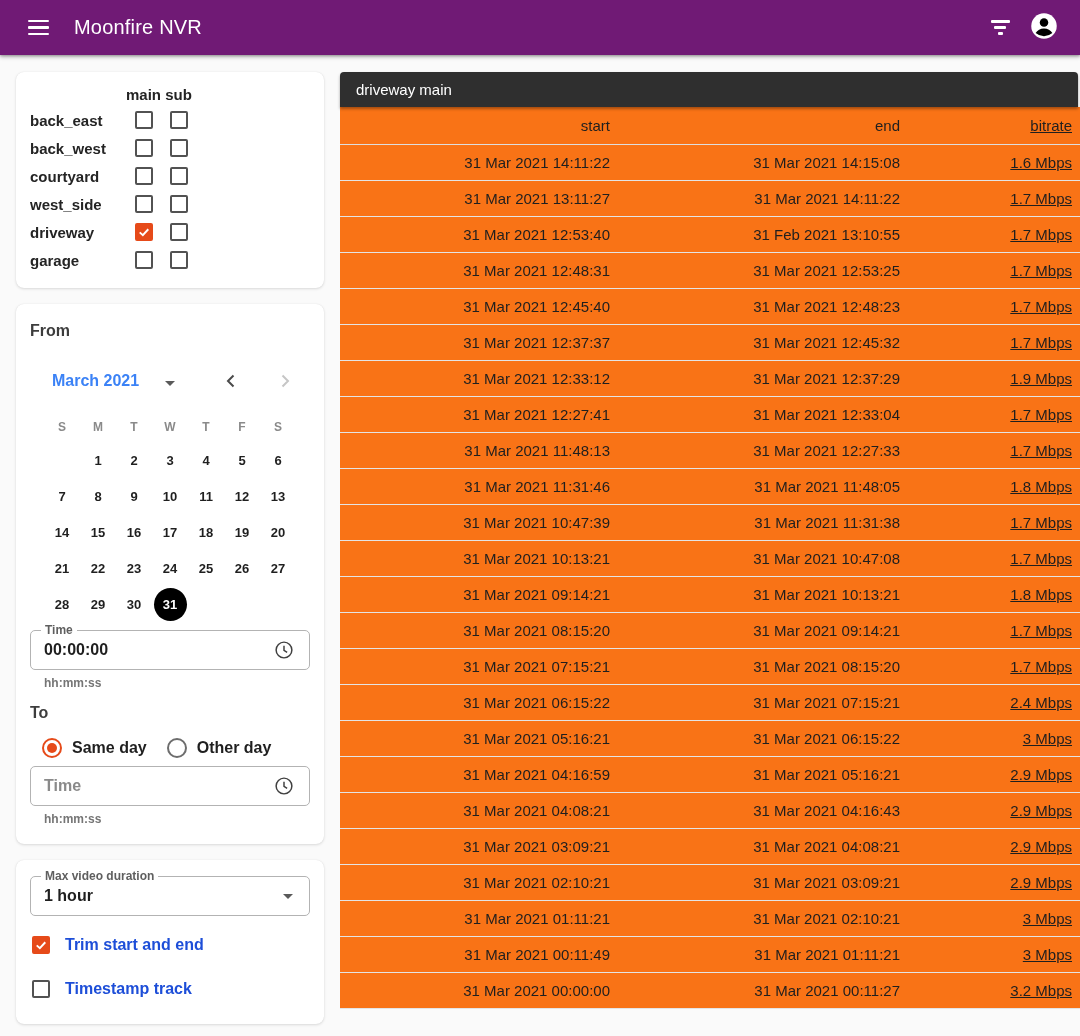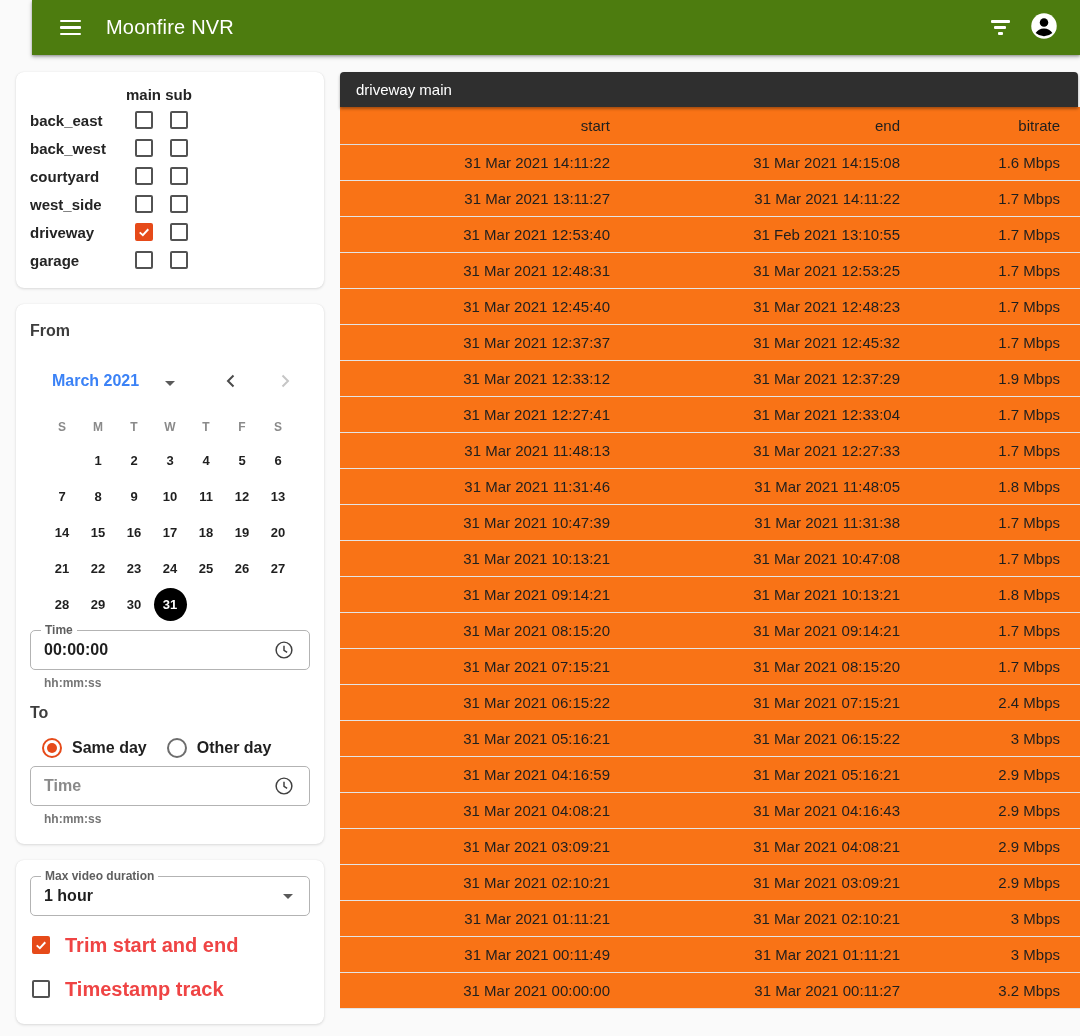--- a/index.html
+++ b/index.html
@@ -4,24 +4,24 @@
 <style>
   * { box-sizing: border-box; margin: 0; padding: 0; }
   html, body { width: 1080px; height: 1036px; overflow: hidden; }
   body {
     font-family: "Liberation Sans", sans-serif;
     background: #fafafa;
     color: #1f1f1f;
   }
   
   .appbar {
-    height: 55px; background: #4d7c0f; display: flex; align-items: center;
+    height: 55px; background: #701a75; display: flex; align-items: center;
     padding: 0 14px 0 16px;
     box-shadow: 0 2px 4px rgba(0,0,0,.28), 0 1px 2px rgba(0,0,0,.2);
-    position: relative; z-index: 5; margin-left: 32px;
+    position: relative; z-index: 5;
   }
   .iconbtn { width: 44px; height: 44px; display: flex; align-items: center; justify-content: center; cursor: pointer; background: none; border: none; }
   .hamburger { display: flex; flex-direction: column; gap: 4px; }
   .hamburger i { display: block; width: 21px; height: 2.6px; background: #fff; border-radius: 1px; }
   .appbar-title { color: #fff; font-size: 20px; font-weight: 500; margin-left: 14px; letter-spacing: .2px; }
   .appbar-spacer { flex: 1; }
   .filter-icon { display: flex; flex-direction: column; gap: 3.5px; align-items: center; }
   .filter-icon i { display: block; height: 2.4px; background: #fff; border-radius: 1px; }
   .filter-icon i:nth-child(1){ width: 19px; } .filter-icon i:nth-child(2){ width: 12px; } .filter-icon i:nth-child(3){ width: 5px; }
   
@@ -73,40 +73,40 @@
   .radio-row { display: flex; align-items: center; margin-top: 16px; padding-left: 12px; }
   .radio { width: 20px; height: 20px; border-radius: 50%; border: 2px solid #6d6d6d; position: relative; cursor: pointer; flex: none; }
   .radio.sel { border-color: #e64a19; }
   .radio.sel::after { content: ""; position: absolute; inset: 3px; border-radius: 50%; background: #e64a19; }
   .radio-label { font-size: 16px; color: #1f1f1f; margin: 0 20px 0 10px; }
   
   .options-card { padding: 16px 14px 14px 14px; }
   .sel-field { margin-top: 0; cursor: pointer; }
   .opt-row { display: flex; align-items: center; height: 42px; margin-top: 2px; }
   .opt-row .cb { margin: 0 15px 0 2px; }
-  .opt-label { font-size: 20px; color: #ef4444; }
+  .opt-label { font-size: 16px; color: #1d4ed8; }
   
   .rec-panel { flex: 1; min-width: 0; }
   .rec-titlebar {
     height: 35px; background: #2f2f2f; color: #fff; font-size: 15px;
     display: flex; align-items: center; padding-left: 16px;
     border-radius: 4px 4px 0 0; margin-right: 2px;
     box-shadow: 0 2px 3px rgba(0,0,0,.35);
     position: relative; z-index: 2;
   }
   table.rec { width: 100%; border-collapse: collapse; background: #f97316; }
   table.rec th {
     font-weight: 400; font-size: 15px; color: #1f1f1f; text-align: right;
     height: 37px; border-bottom: 1px solid #dedede; padding: 0;
   }
   table.rec td {
     font-size: 15px; color: #1f1f1f; text-align: right; height: 36px;
     border-bottom: 1px solid #e4e4e4; padding: 0; white-space: nowrap;
   }
-  table.rec .c-bitrate { padding-right: 20px; }
+  table.rec .c-bitrate { padding-right: 8px; text-decoration: underline; }
 </style>
 </head>
 <body>
 
 <header class="appbar">
   <button class="iconbtn">
     <span class="hamburger">
         <i></i>
         <i></i>
         <i></i>

